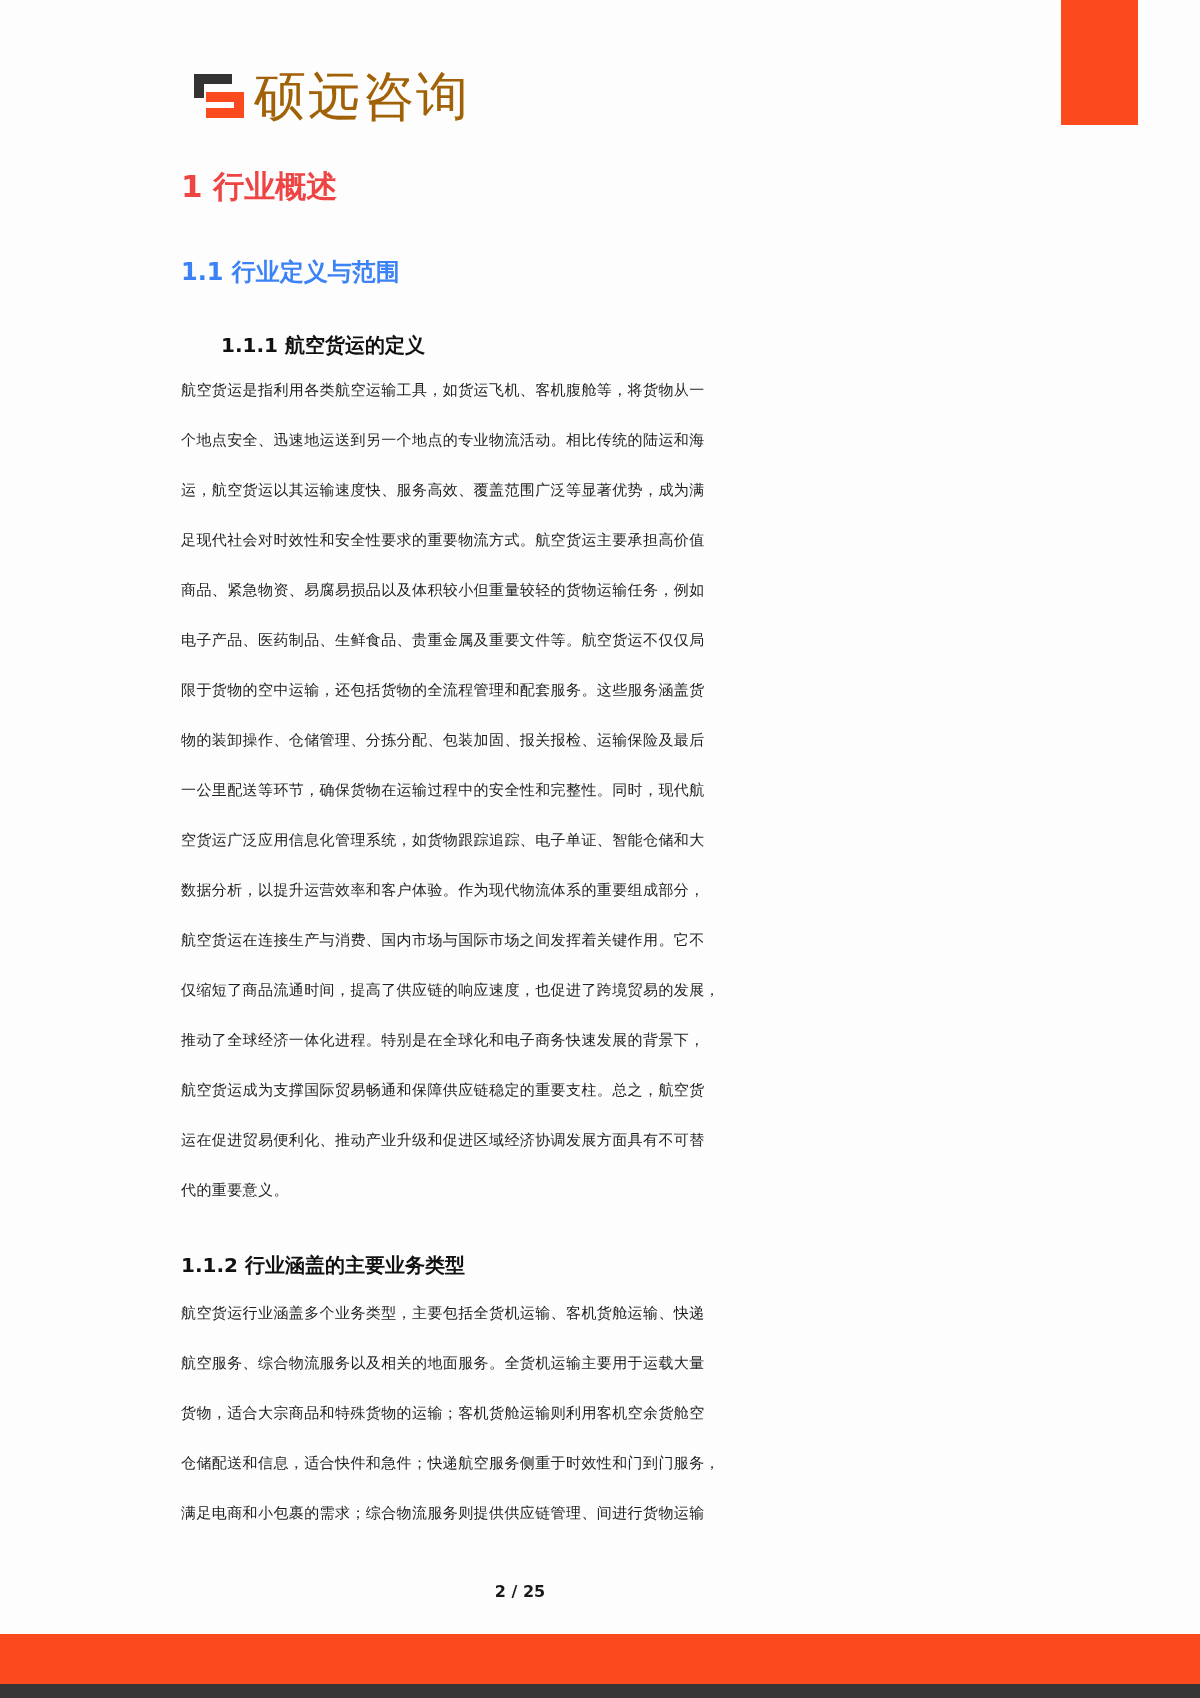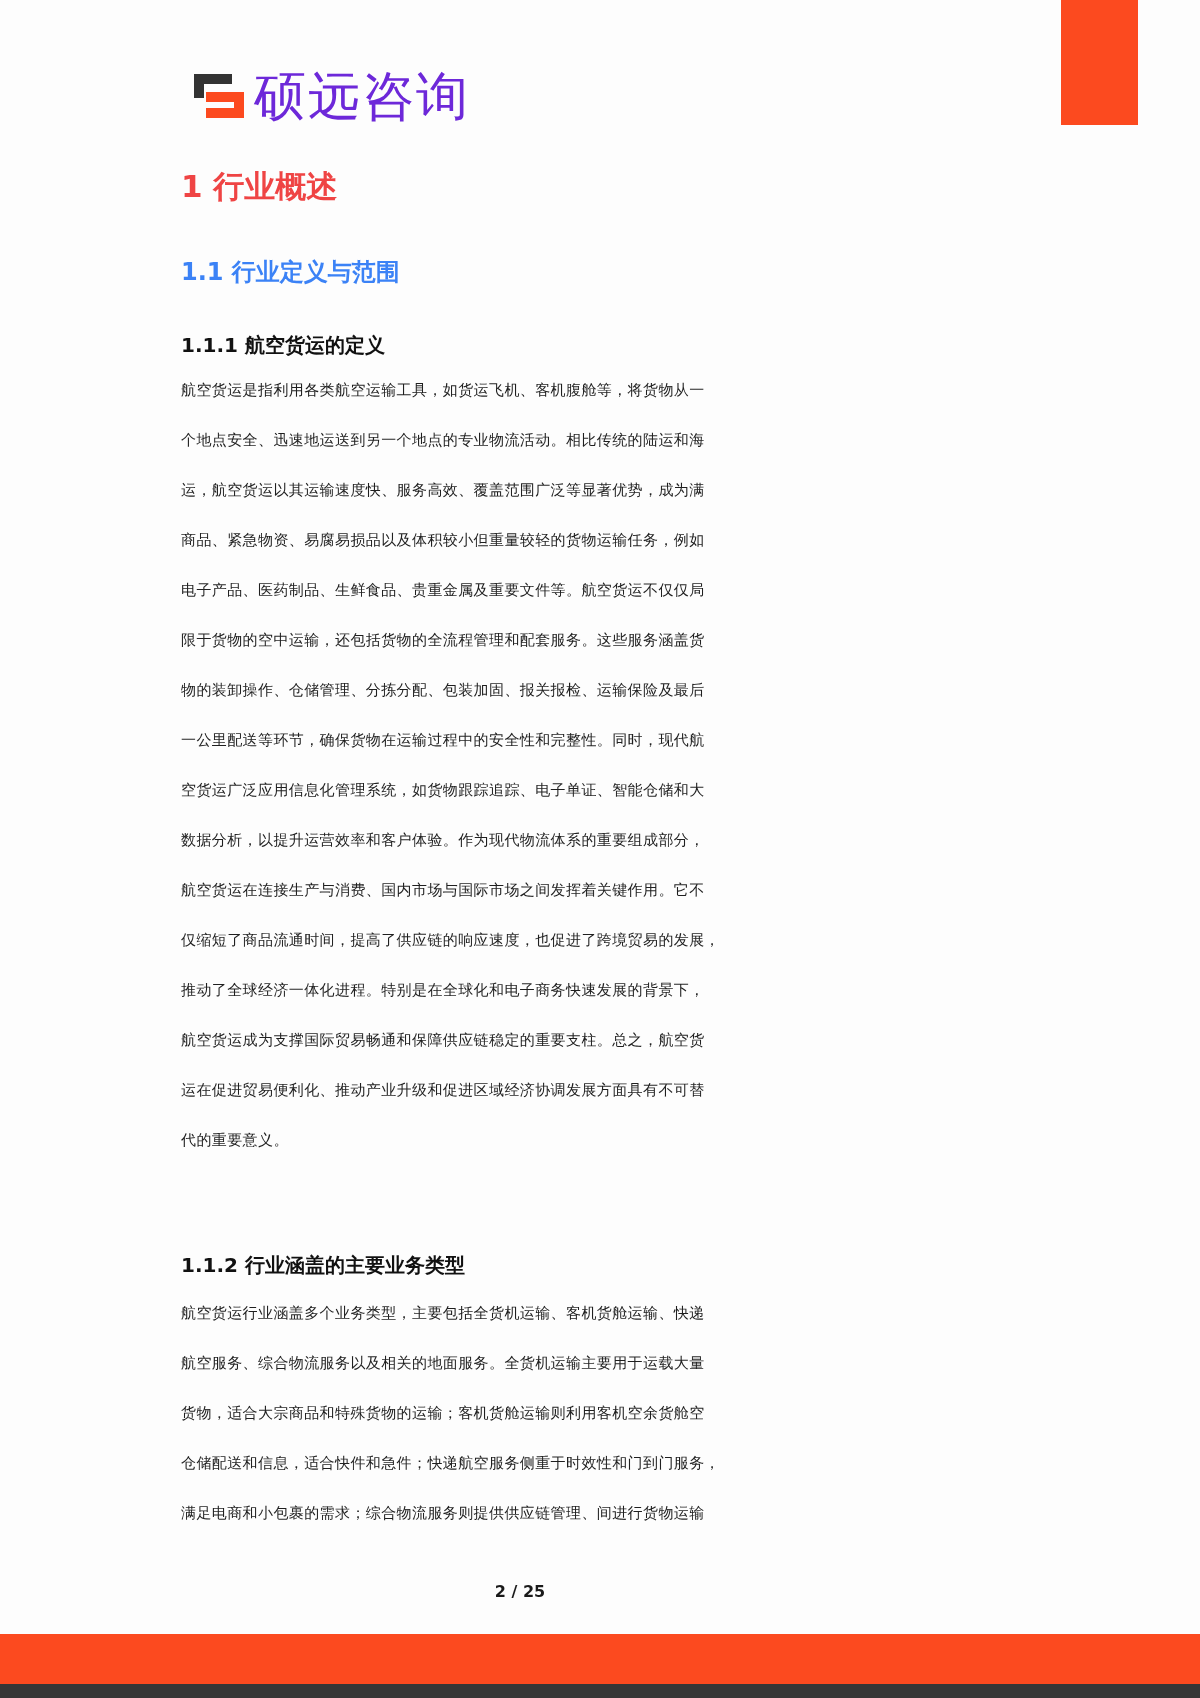--- a/index.html
+++ b/index.html
@@ -32,21 +32,21 @@
     align-items: center;
   }
   .logo-mark {
     width: 54px;
     height: 48px;
     margin-right: 8px;
   }
   .logo-text {
     font-size: 52px;
     font-weight: normal;
-    color: #6d28d9;
+    color: #a16207;
     letter-spacing: 2px;
     line-height: 60px;
   }
   .content {
     position: absolute;
     left: 181px;
     top: 0;
     width: 840px;
   }
   .h1 {
@@ -129,26 +129,27 @@
     <path d="M2 2 H40 V12 H12 V26 H2 Z" fill="#333333"></path>
     <path d="M2 22 H12 V26 H2 Z" fill="#333333"></path>
     <path d="M14 20 H52 V46 H14 V36 H42 V30 H14 Z" fill="#fc4a1f"></path>
   </svg>
   <span class="logo-text">硕远咨询</span>
 </div>
 
 <div class="content">
   <div class="h1">1  行业概述</div>
   <div class="h2">1.1  行业定义与范围</div>
-  <div class="h3" style="top:330px;">1.1.1  航空货运的定义</div>
+  <div class="h3" style="top:330px;margin-left:40px;">1.1.1  航空货运的定义</div>
 
   <div class="para" style="top:365px;">
     <span class="line">航空货运是指利用各类航空运输工具，如货运飞机、客机腹舱等，将货物从一</span>
     <span class="line">个地点安全、迅速地运送到另一个地点的专业物流活动。相比传统的陆运和海</span>
     <span class="line">运，航空货运以其运输速度快、服务高效、覆盖范围广泛等显著优势，成为满</span>
+    <span class="line">足现代社会对时效性和安全性要求的重要物流方式。航空货运主要承担高价值</span>
     <span class="line">商品、紧急物资、易腐易损品以及体积较小但重量较轻的货物运输任务，例如</span>
     <span class="line">电子产品、医药制品、生鲜食品、贵重金属及重要文件等。航空货运不仅仅局</span>
     <span class="line">限于货物的空中运输，还包括货物的全流程管理和配套服务。这些服务涵盖货</span>
     <span class="line">物的装卸操作、仓储管理、分拣分配、包装加固、报关报检、运输保险及最后</span>
     <span class="line">一公里配送等环节，确保货物在运输过程中的安全性和完整性。同时，现代航</span>
     <span class="line">空货运广泛应用信息化管理系统，如货物跟踪追踪、电子单证、智能仓储和大</span>
     <span class="line">数据分析，以提升运营效率和客户体验。作为现代物流体系的重要组成部分，</span>
     <span class="line">航空货运在连接生产与消费、国内市场与国际市场之间发挥着关键作用。它不</span>
     <span class="line">仅缩短了商品流通时间，提高了供应链的响应速度，也促进了跨境贸易的发展，</span>
     <span class="line">推动了全球经济一体化进程。特别是在全球化和电子商务快速发展的背景下，</span>

